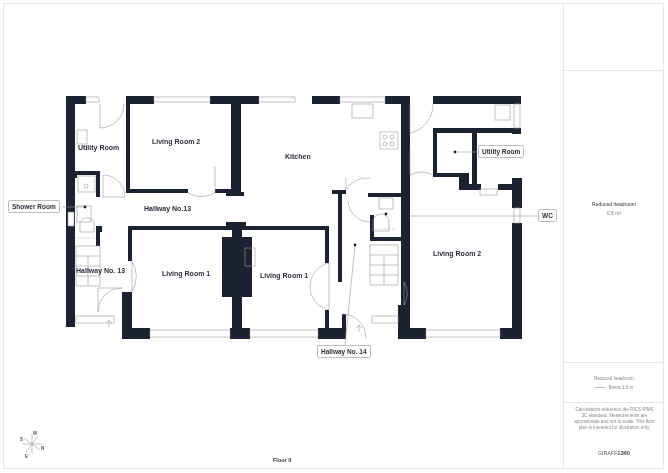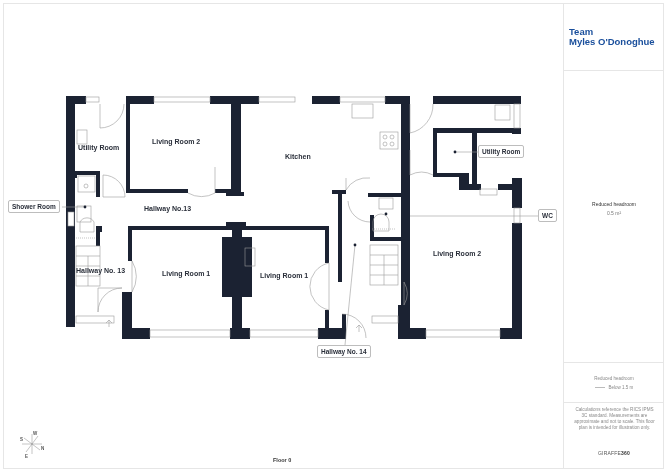--- a/index.html
+++ b/index.html
@@ -203,24 +203,20 @@
   </svg>
   <span style="left:15px; top:-1px;">W</span>
   <span style="left:2px; top:5px;">S</span>
   <span style="left:23px; top:14px;">N</span>
   <span style="left:7px; top:22px;">E</span>
 </div>
 
 <div class="floor-label">Floor 0</div>
 
 <div class="sidebar">
-  <div class="brand">
-    <div>Team</div>
-    <div>Myles O'Donoghue</div>
-  </div>
   <div class="sb-divider" style="top:67px;"></div>
 
   <div class="legend-title" style="top:198px;">Reduced headroom</div>
   <div class="legend-value" style="top:207px;">0.5 m²</div>
 
   <div class="sb-divider" style="top:359px;"></div>
   <div class="legend2-title" style="top:373px;">Reduced headroom</div>
   <div class="legend2-row" style="top:382px;">
     <span class="line"></span><span>Below 1.5 m</span>
   </div>

